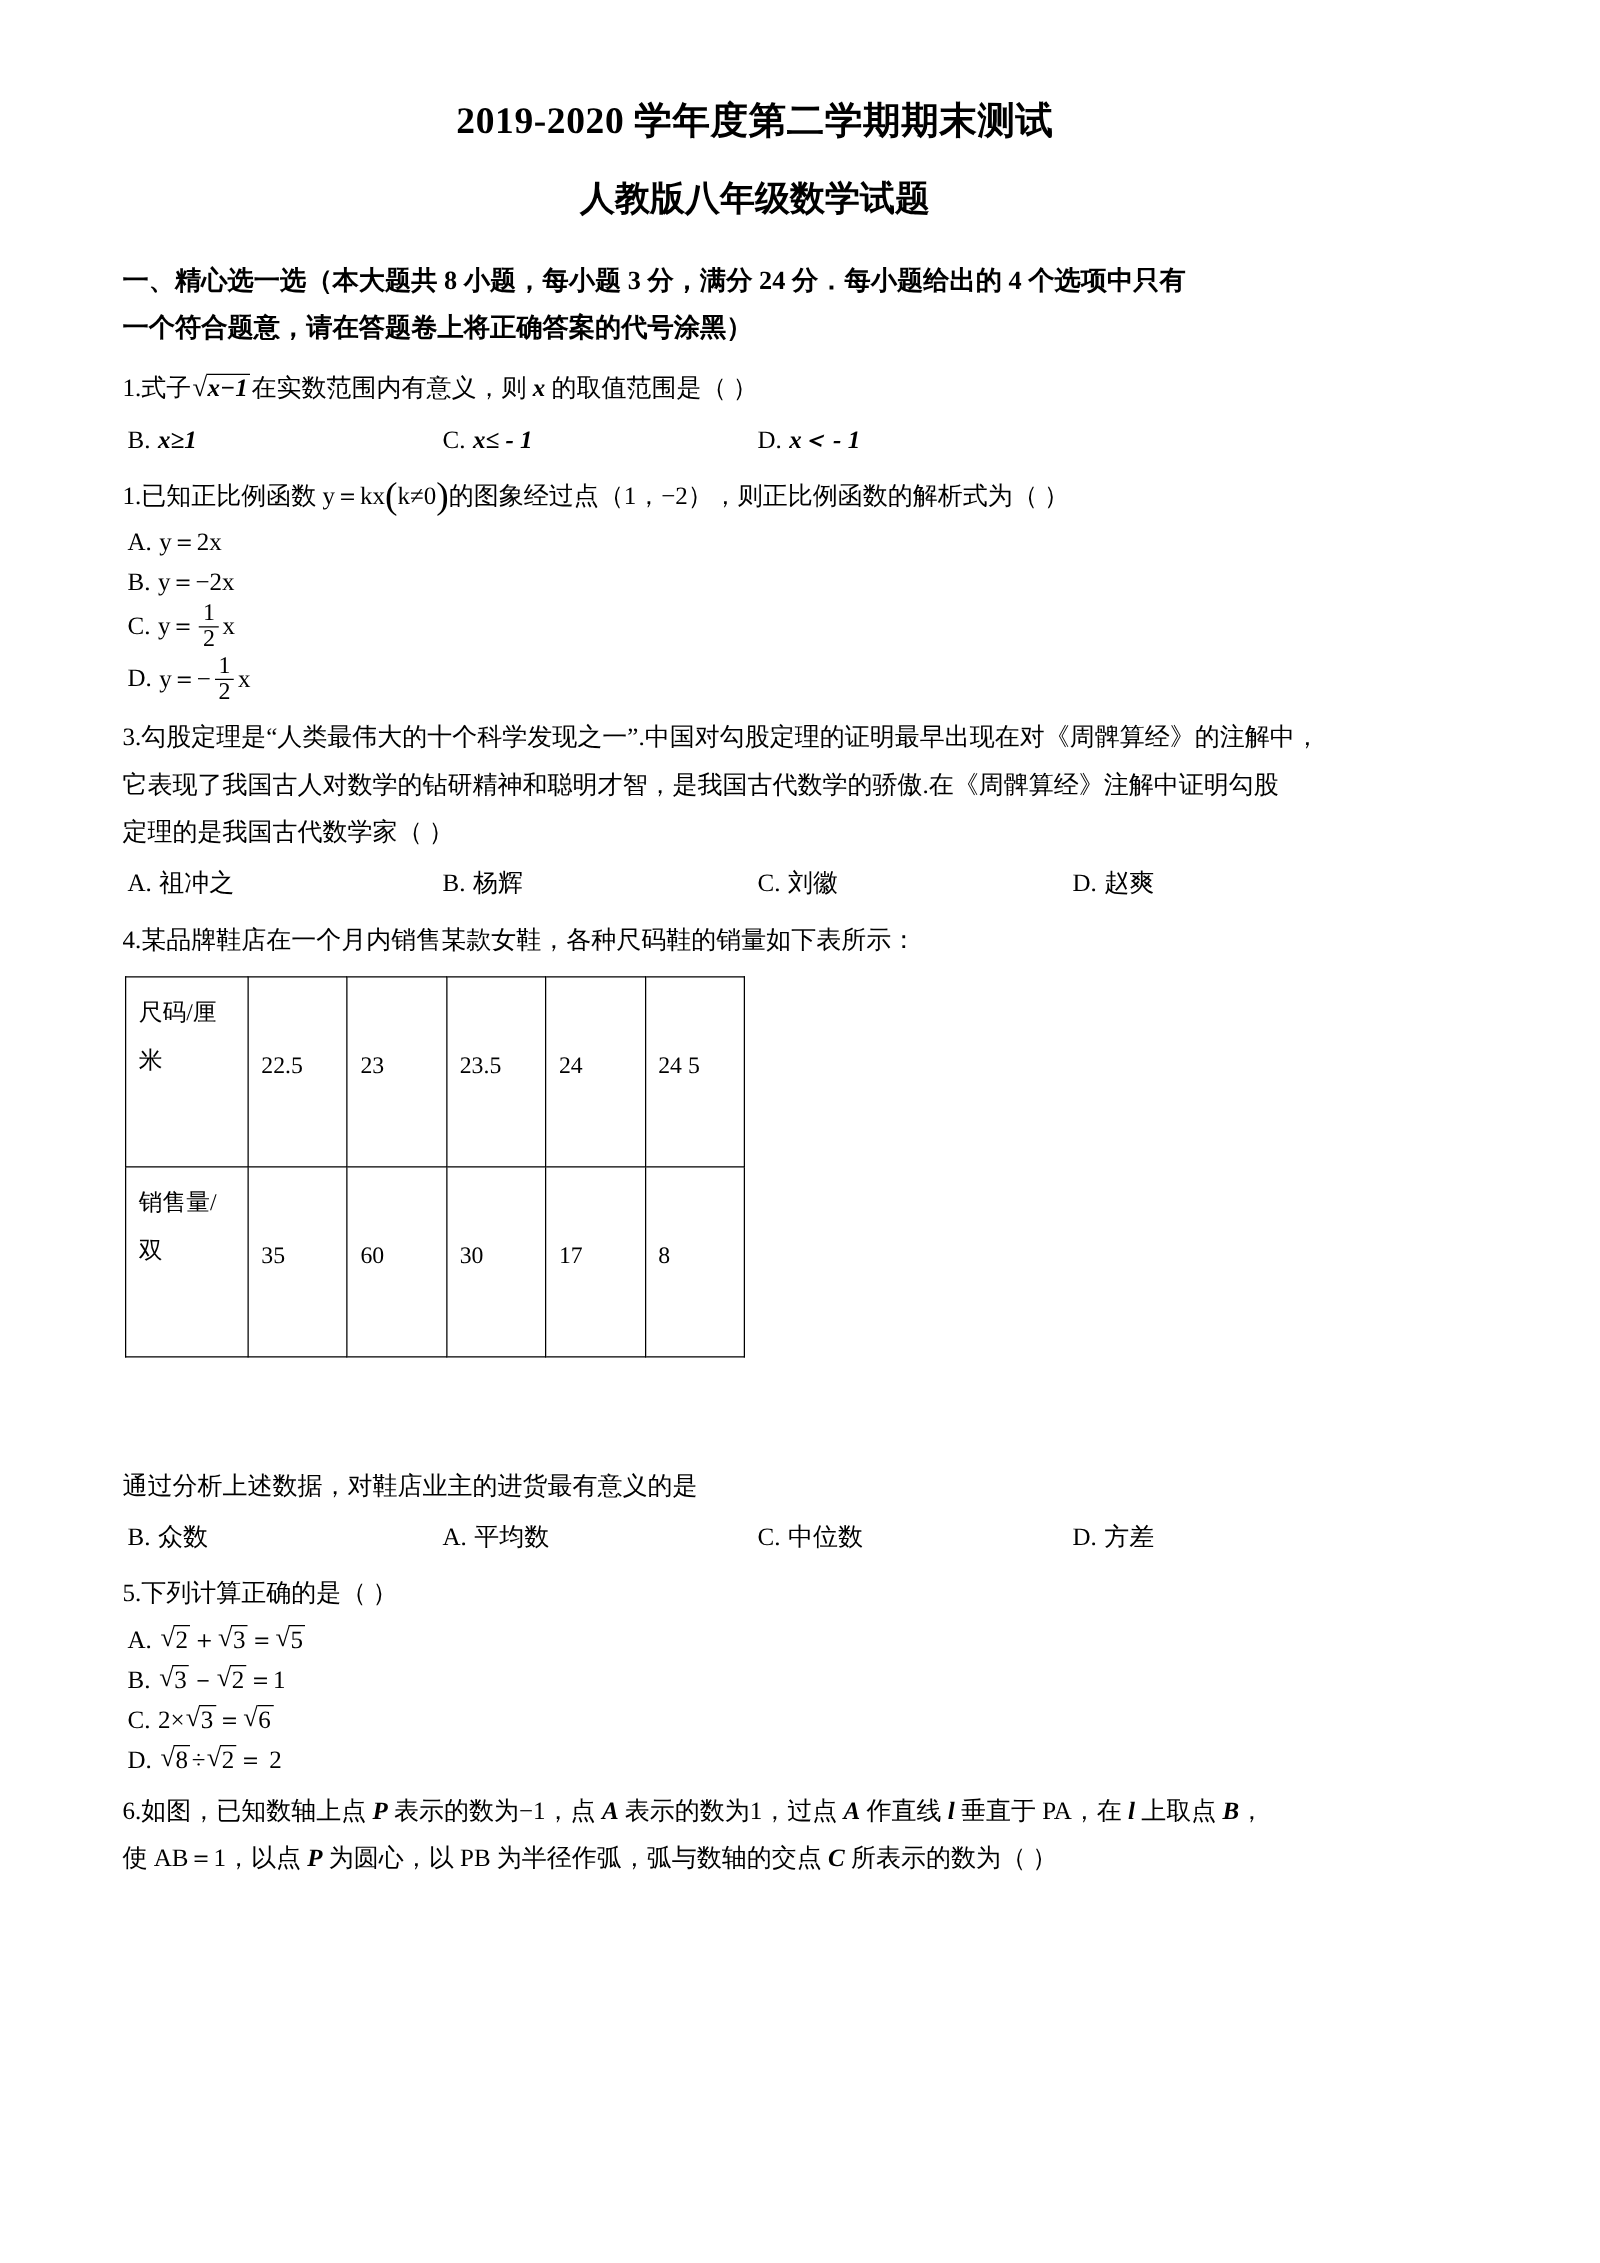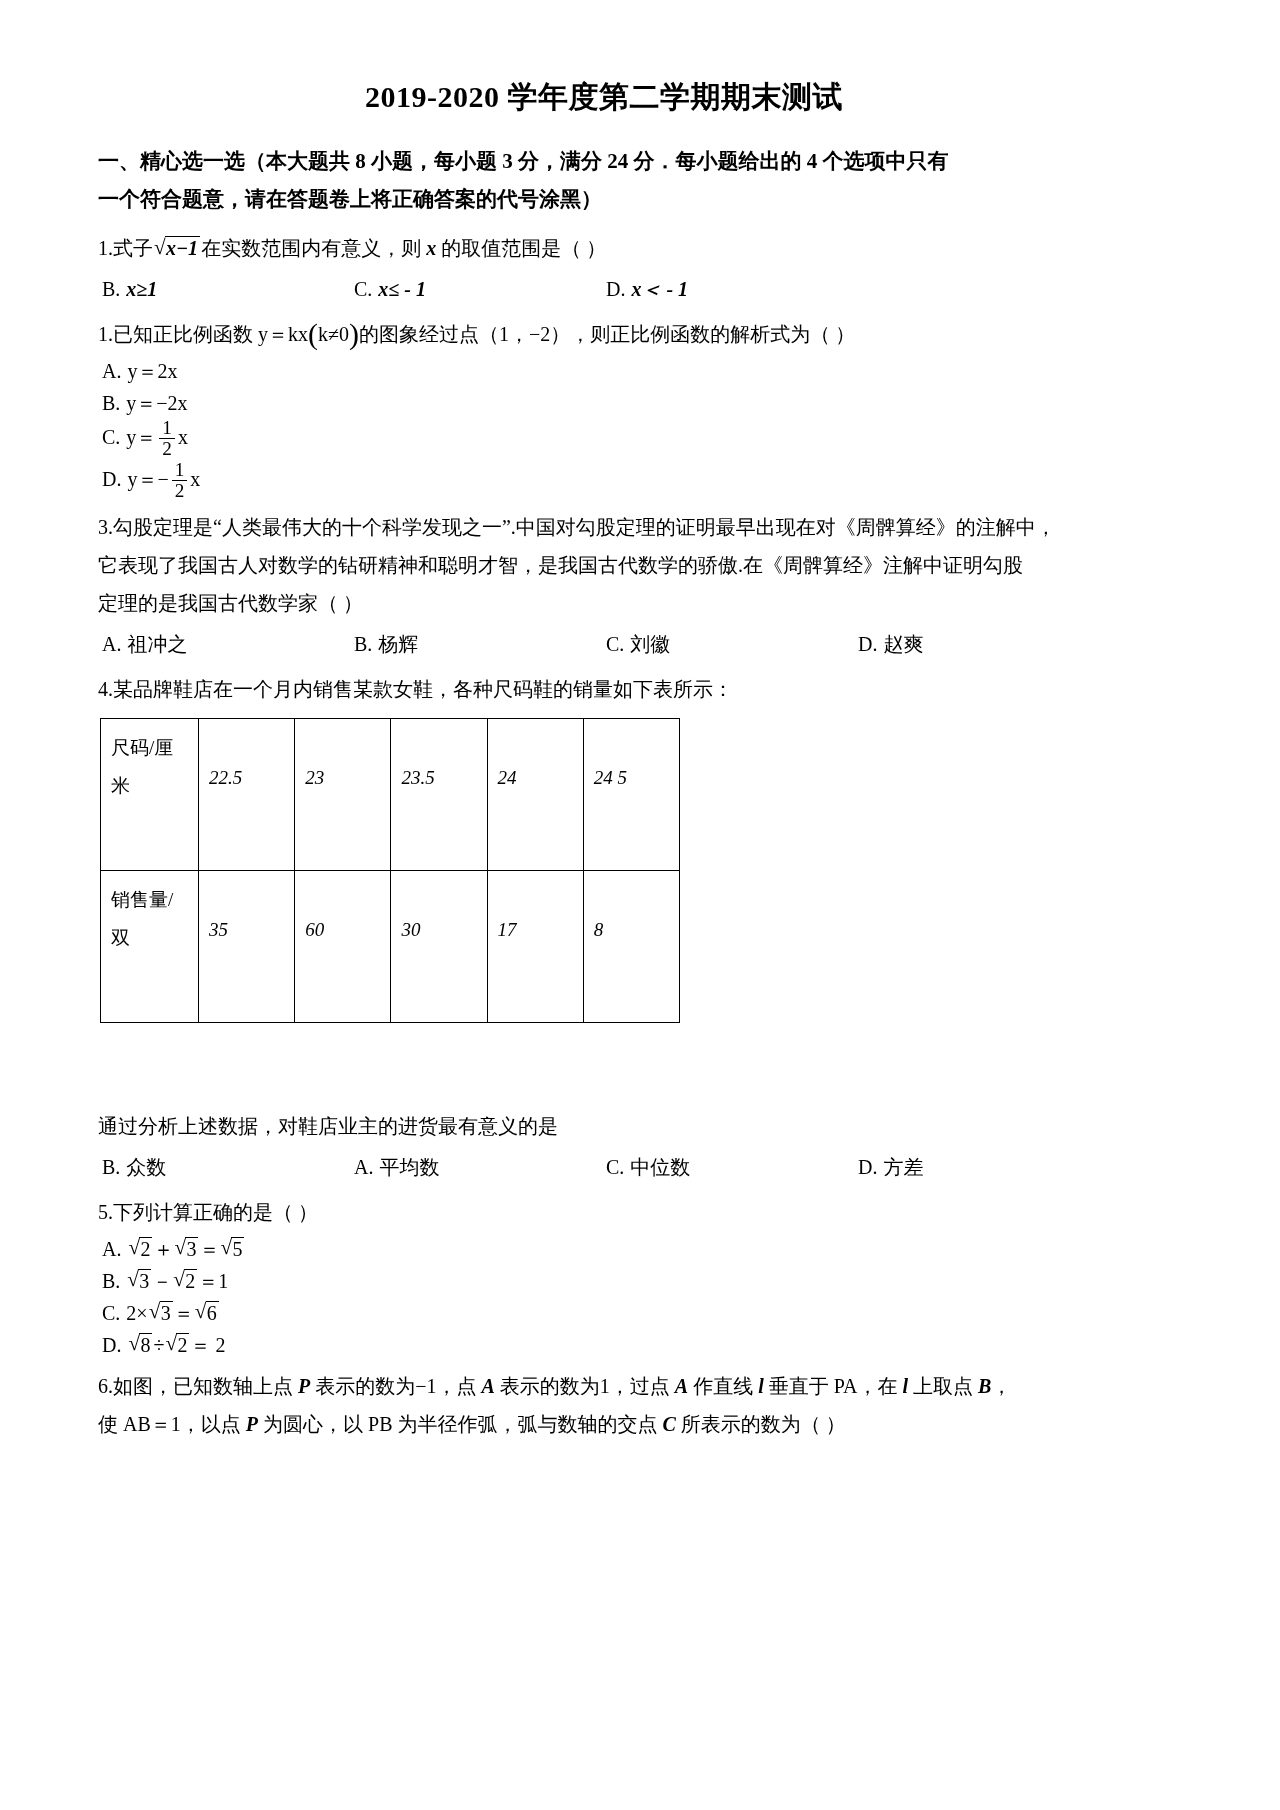--- a/index.html
+++ b/index.html
@@ -100,47 +100,47 @@
     font-size: 1.5em;
     line-height: 0.5;
     position: relative;
     top: 3px;
   }
   
   table.sales {
     border-collapse: collapse;
     margin: 10px 0 6px 2px;
     table-layout: fixed;
-    width: 580px;
+    width: 496px;
   }
   table.sales td {
     border: 1.6px solid #000;
     font-size: 19px;
     vertical-align: top;
     padding: 14px 8px 0 10px;
     line-height: 2.0;
     height: 152px;
   }
   table.sales td.labelcell {
     width: 98px;
     padding-top: 10px;
   }
   table.sales td.valcell {
-    padding-top: 40px;
-    font-style: italic;
+    padding-top: 52px;
   }
   .gap-after-table { height: 78px; }
   .q-line { margin-bottom: 2px; }
 </style>
 </head>
 <body>
 
 <div class="page">
 
   <h1 class="title-main">2019-2020 学年度第二学期期末测试</h1>
+  <h2 class="title-sub">人教版八年级数学试题</h2>
 
   <p class="section-head">
     <span>一、精心选一选（本大题共 8 小题，每小题 3 分，满分 24 分．每小题给出的 4 个选项中只有</span><br>
     <span>一个符合题意，请在答题卷上将正确答案的代号涂黑）</span>
   </p>
 
   <p class="q q-body">
     <span>1.式子</span><span class="rad"><span class="bar it">x−1</span></span><span>在实数范围内有意义，则 <i>x</i> 的取值范围是（      ）</span>
   </p>
   <div class="opts">

